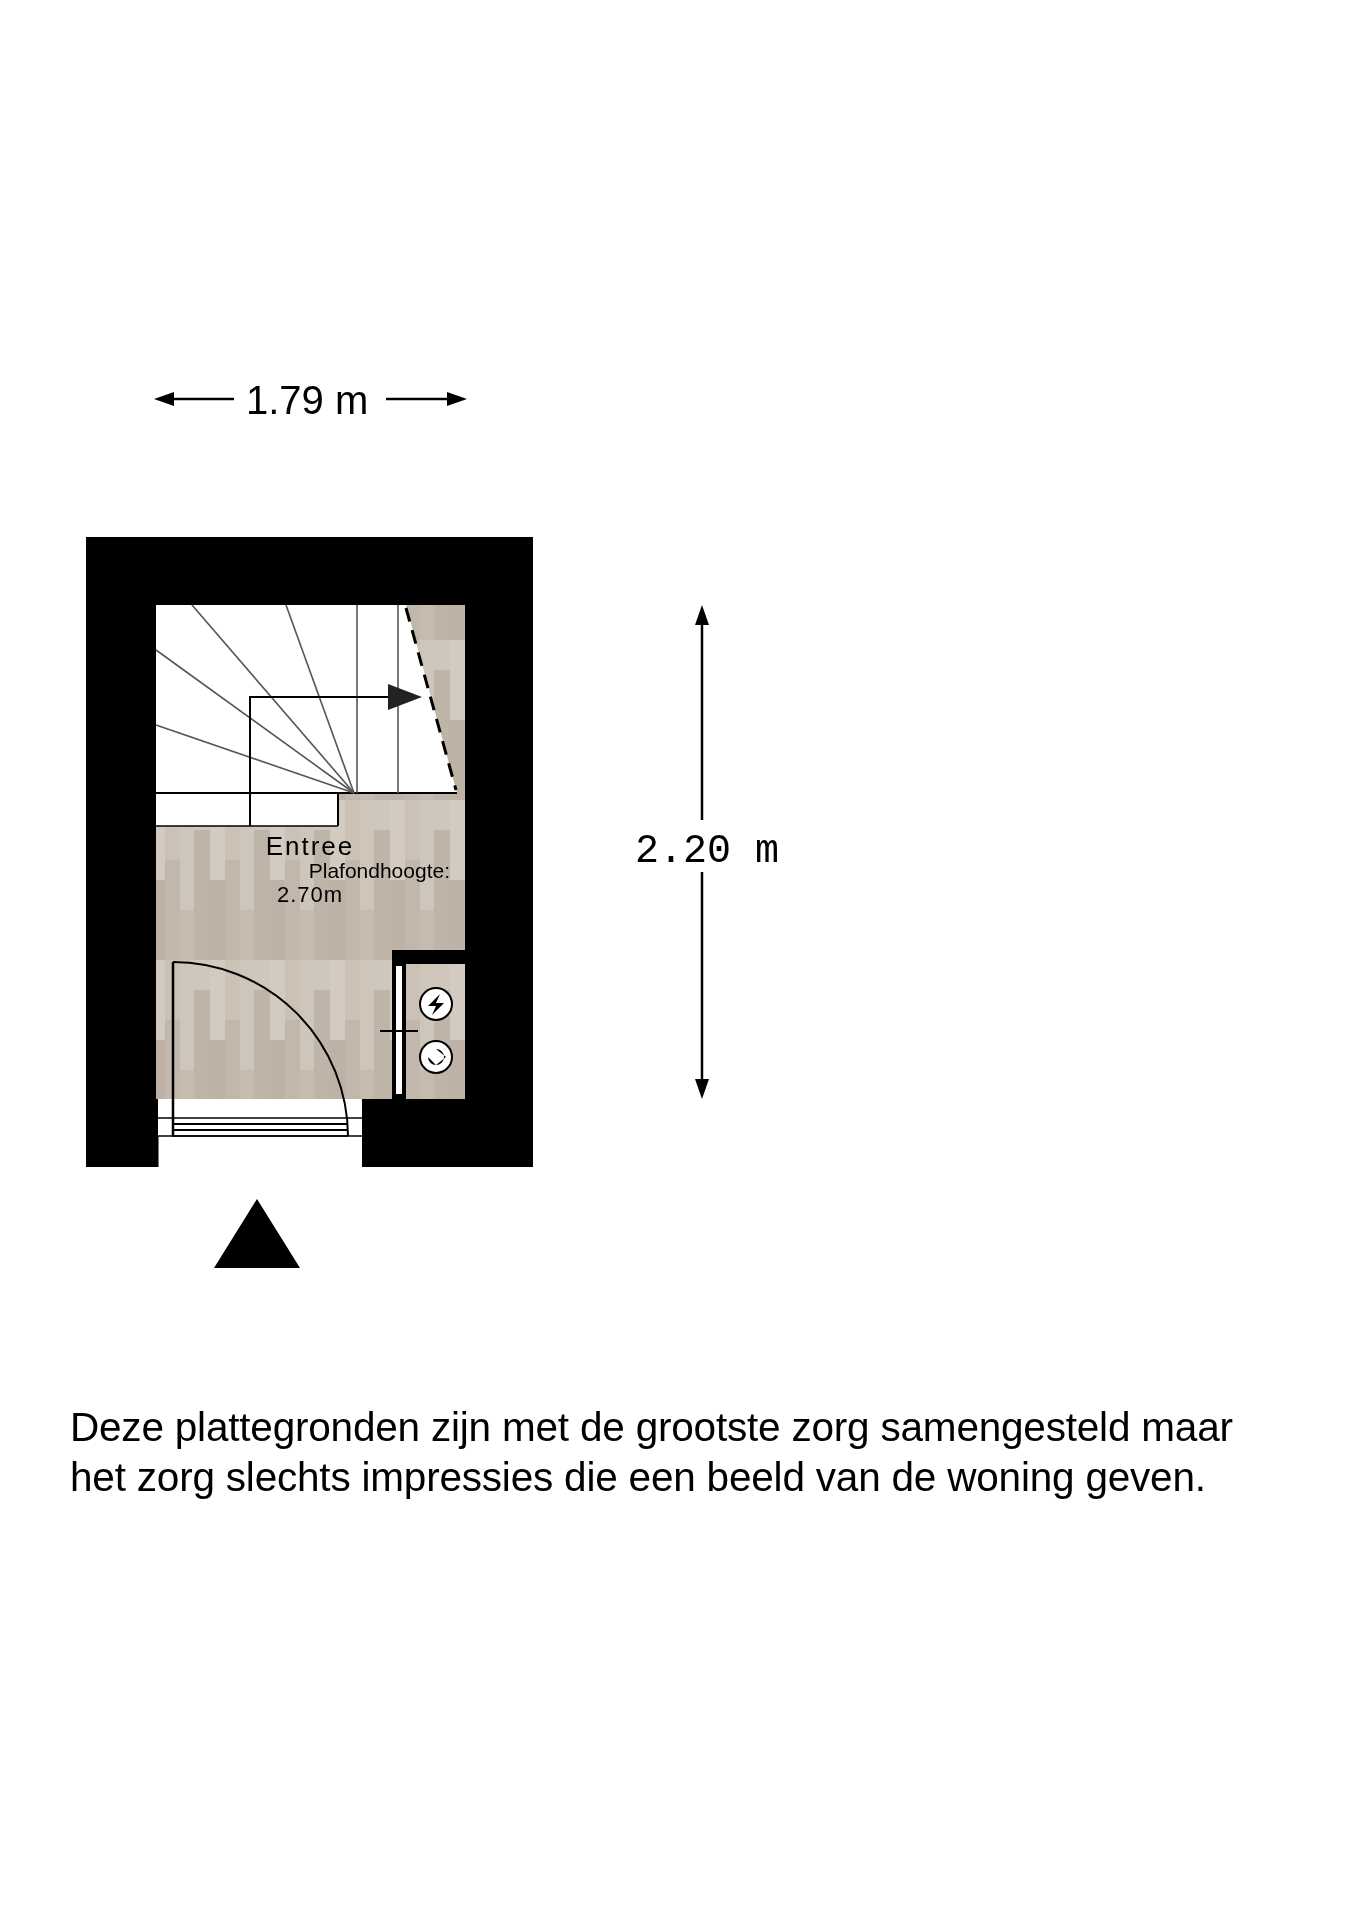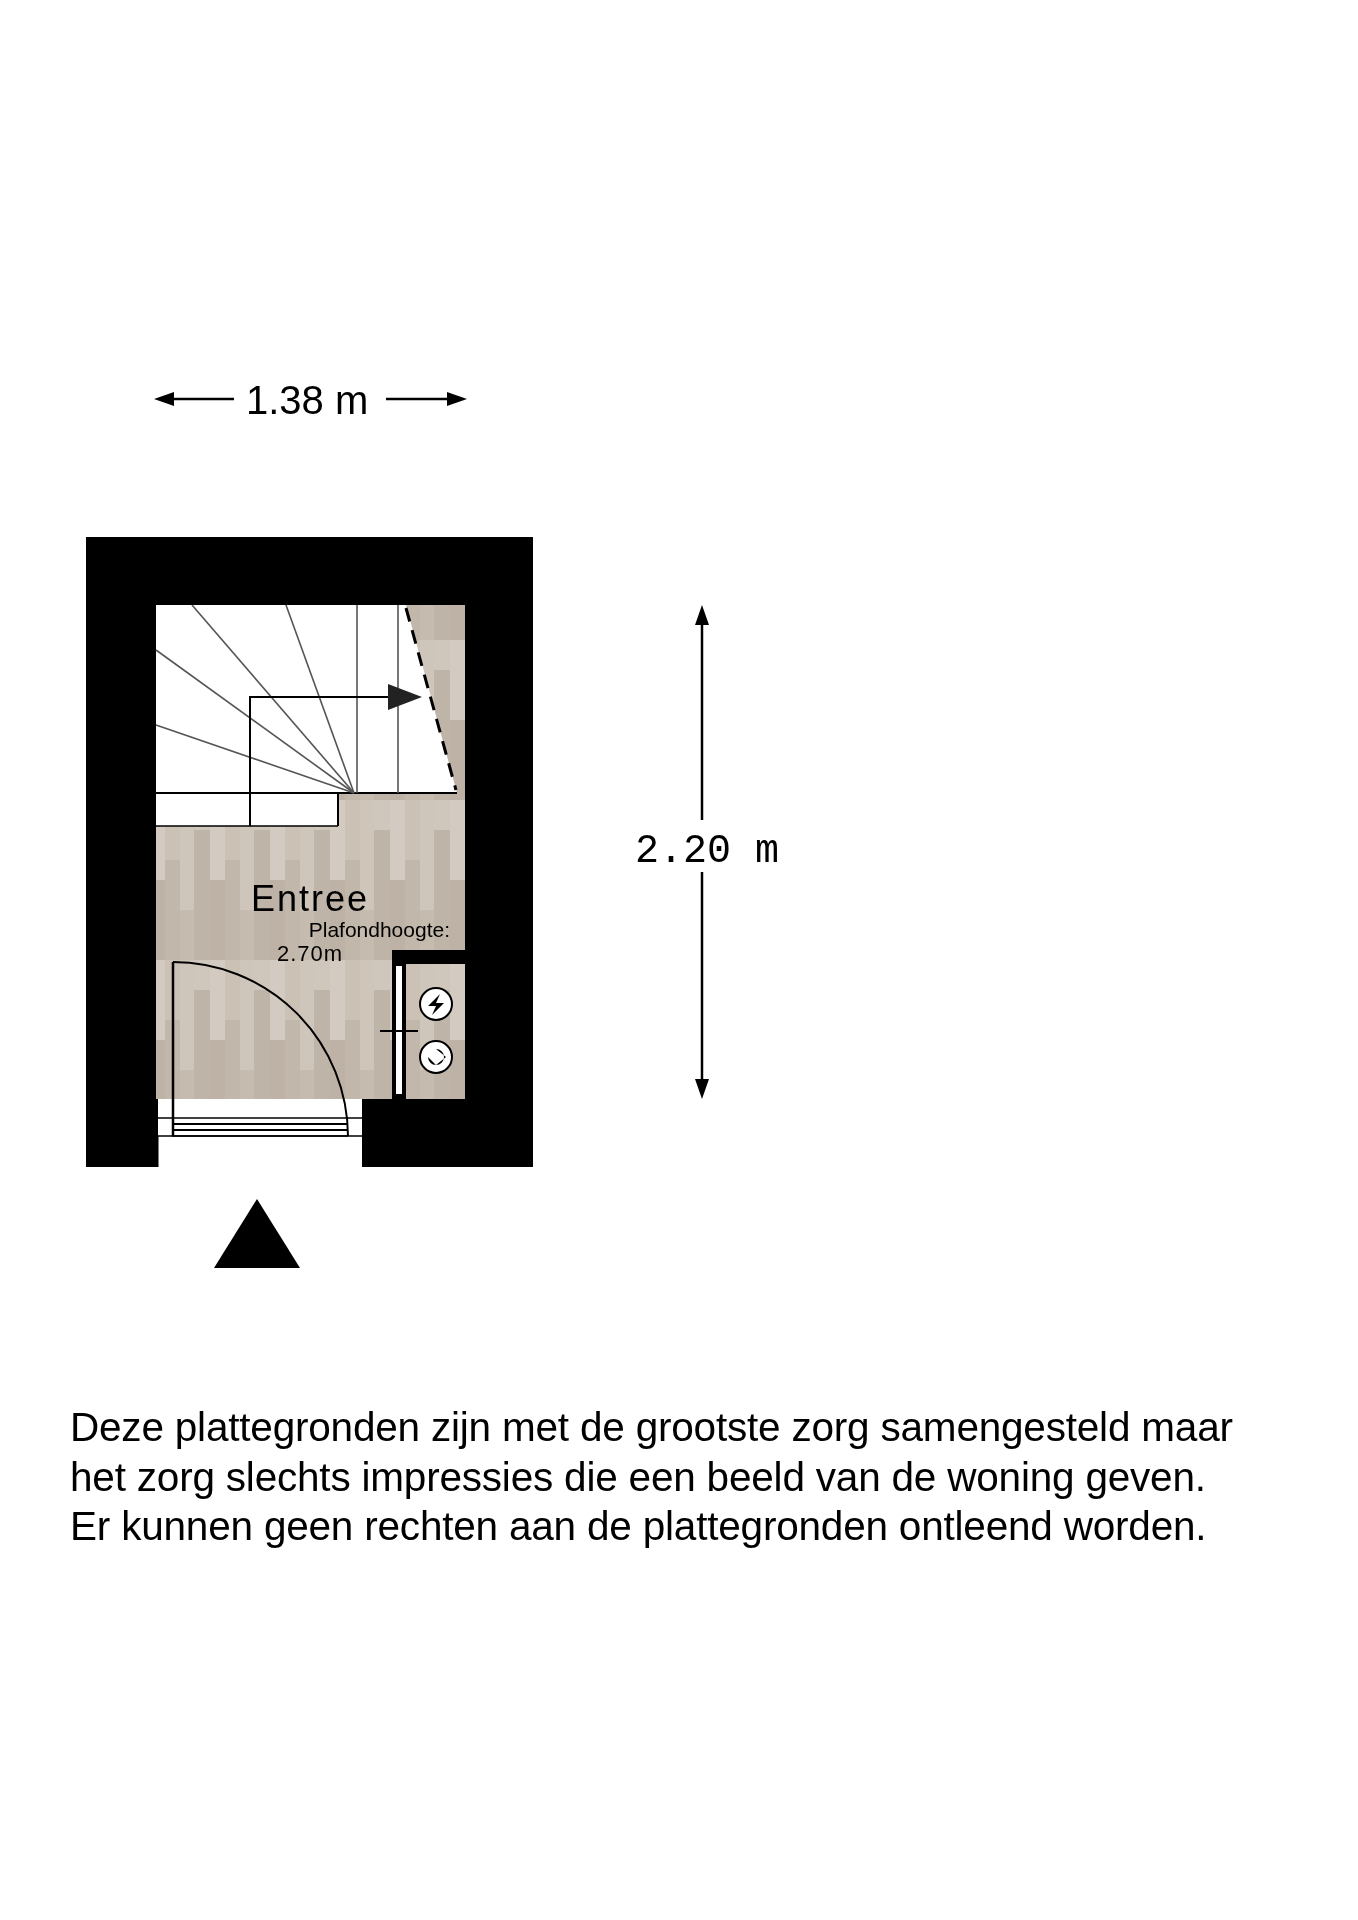--- a/index.html
+++ b/index.html
@@ -94,26 +94,25 @@
   <g>
     <line x1="702" y1="614" x2="702" y2="820" stroke="#000" stroke-width="2.5"></line>
     <polygon points="702,605 695,625 709,625" fill="#000"></polygon>
     <line x1="702" y1="872" x2="702" y2="1090" stroke="#000" stroke-width="2.5"></line>
     <polygon points="702,1099 695,1079 709,1079" fill="#000"></polygon>
   </g>
 
   <polygon points="257,1199 300,1268 214,1268" fill="#000"></polygon>
 </svg>
 
-<div class="dim-label" style="left:240px; top:380px; background:transparent;">1.38 m</div>
+<div class="dim-label" style="left:240px; top:380px; background:transparent;">1.79 m</div>
 <div class="dim-label" style="left:629px; top:832px; background:transparent;font-family:Liberation Mono, monospace;">2.20 m</div>
 
 <div class="room-label" style="left:170px; top:832px; width:280px;">
-  <div style="font-size:36px; letter-spacing:2px;margin-top:48px;">Entree</div>
+  <div style="font-size:26px; letter-spacing:2px;">Entree</div>
   <div style="font-size:21px;text-align:right;">Plafondhoogte:</div>
   <div style="font-size:22px; letter-spacing:1px;">2.70m</div>
 </div>
 
 <div class="disclaimer">
   <div>Deze plattegronden zijn met de grootste zorg samengesteld maar</div>
   <div>het zorg slechts impressies die een beeld van de woning geven.</div>
-  <div>Er kunnen geen rechten aan de plattegronden ontleend worden.</div>
 </div>
 
 </body></html>

